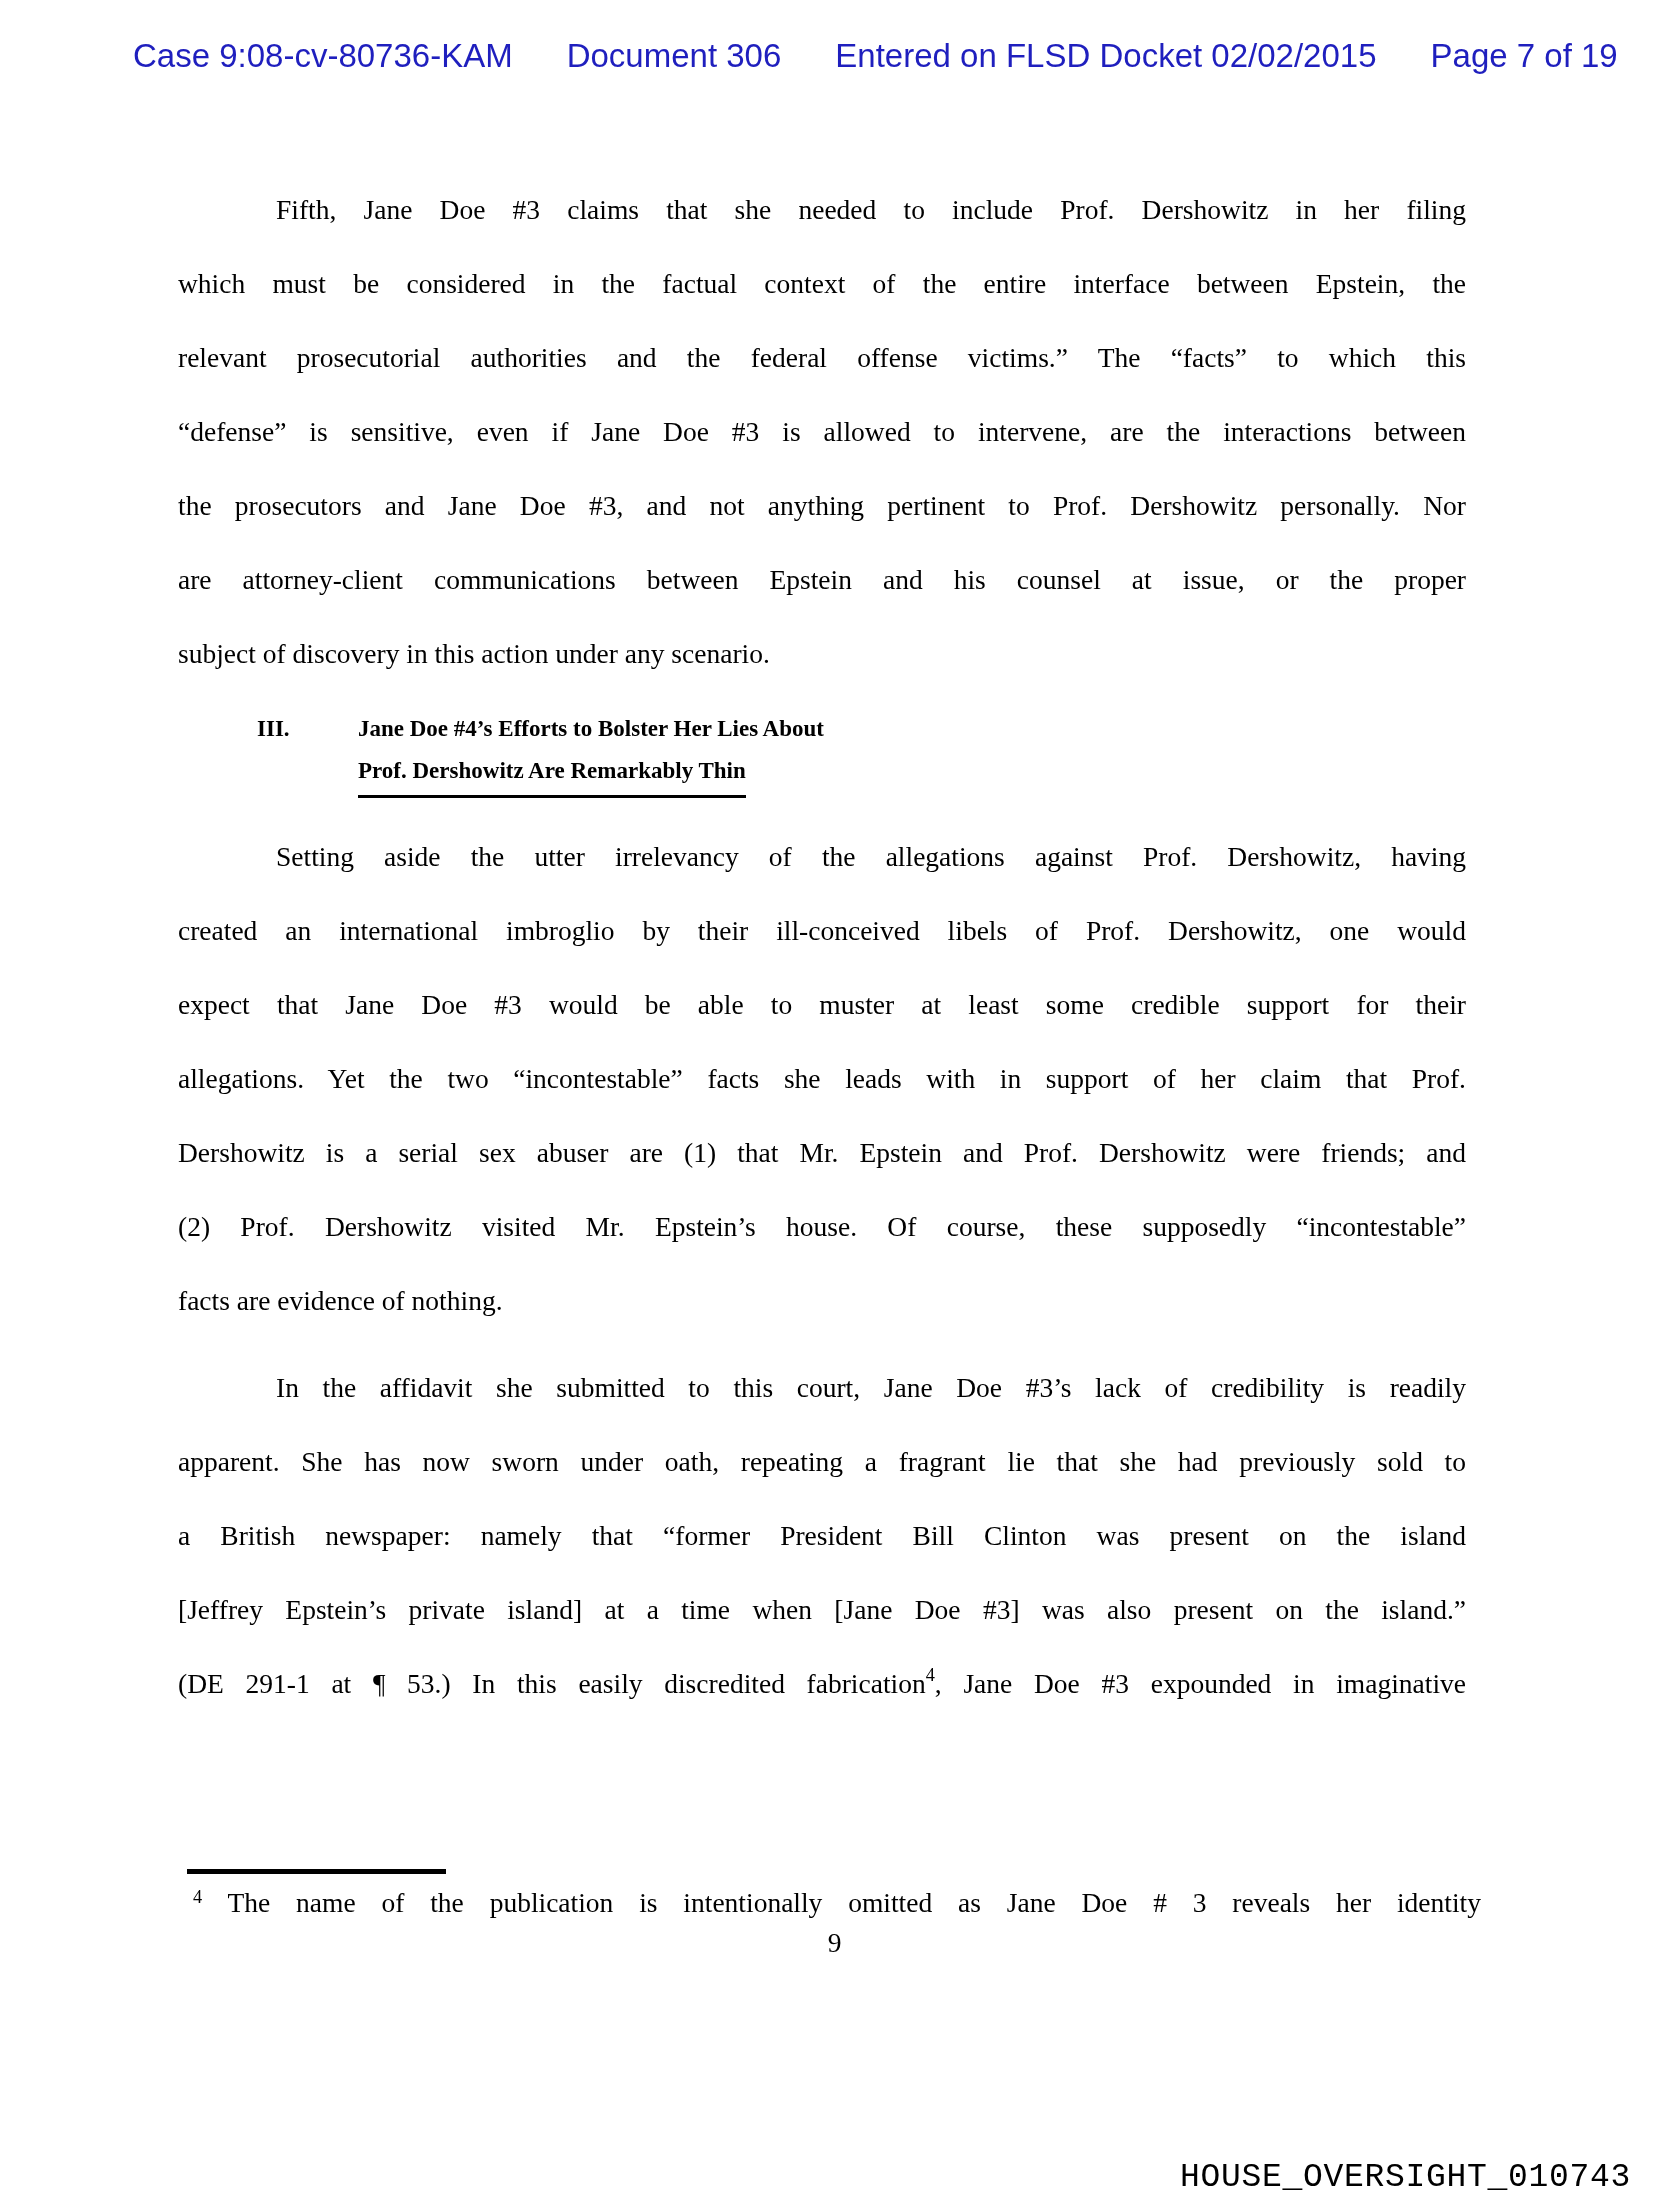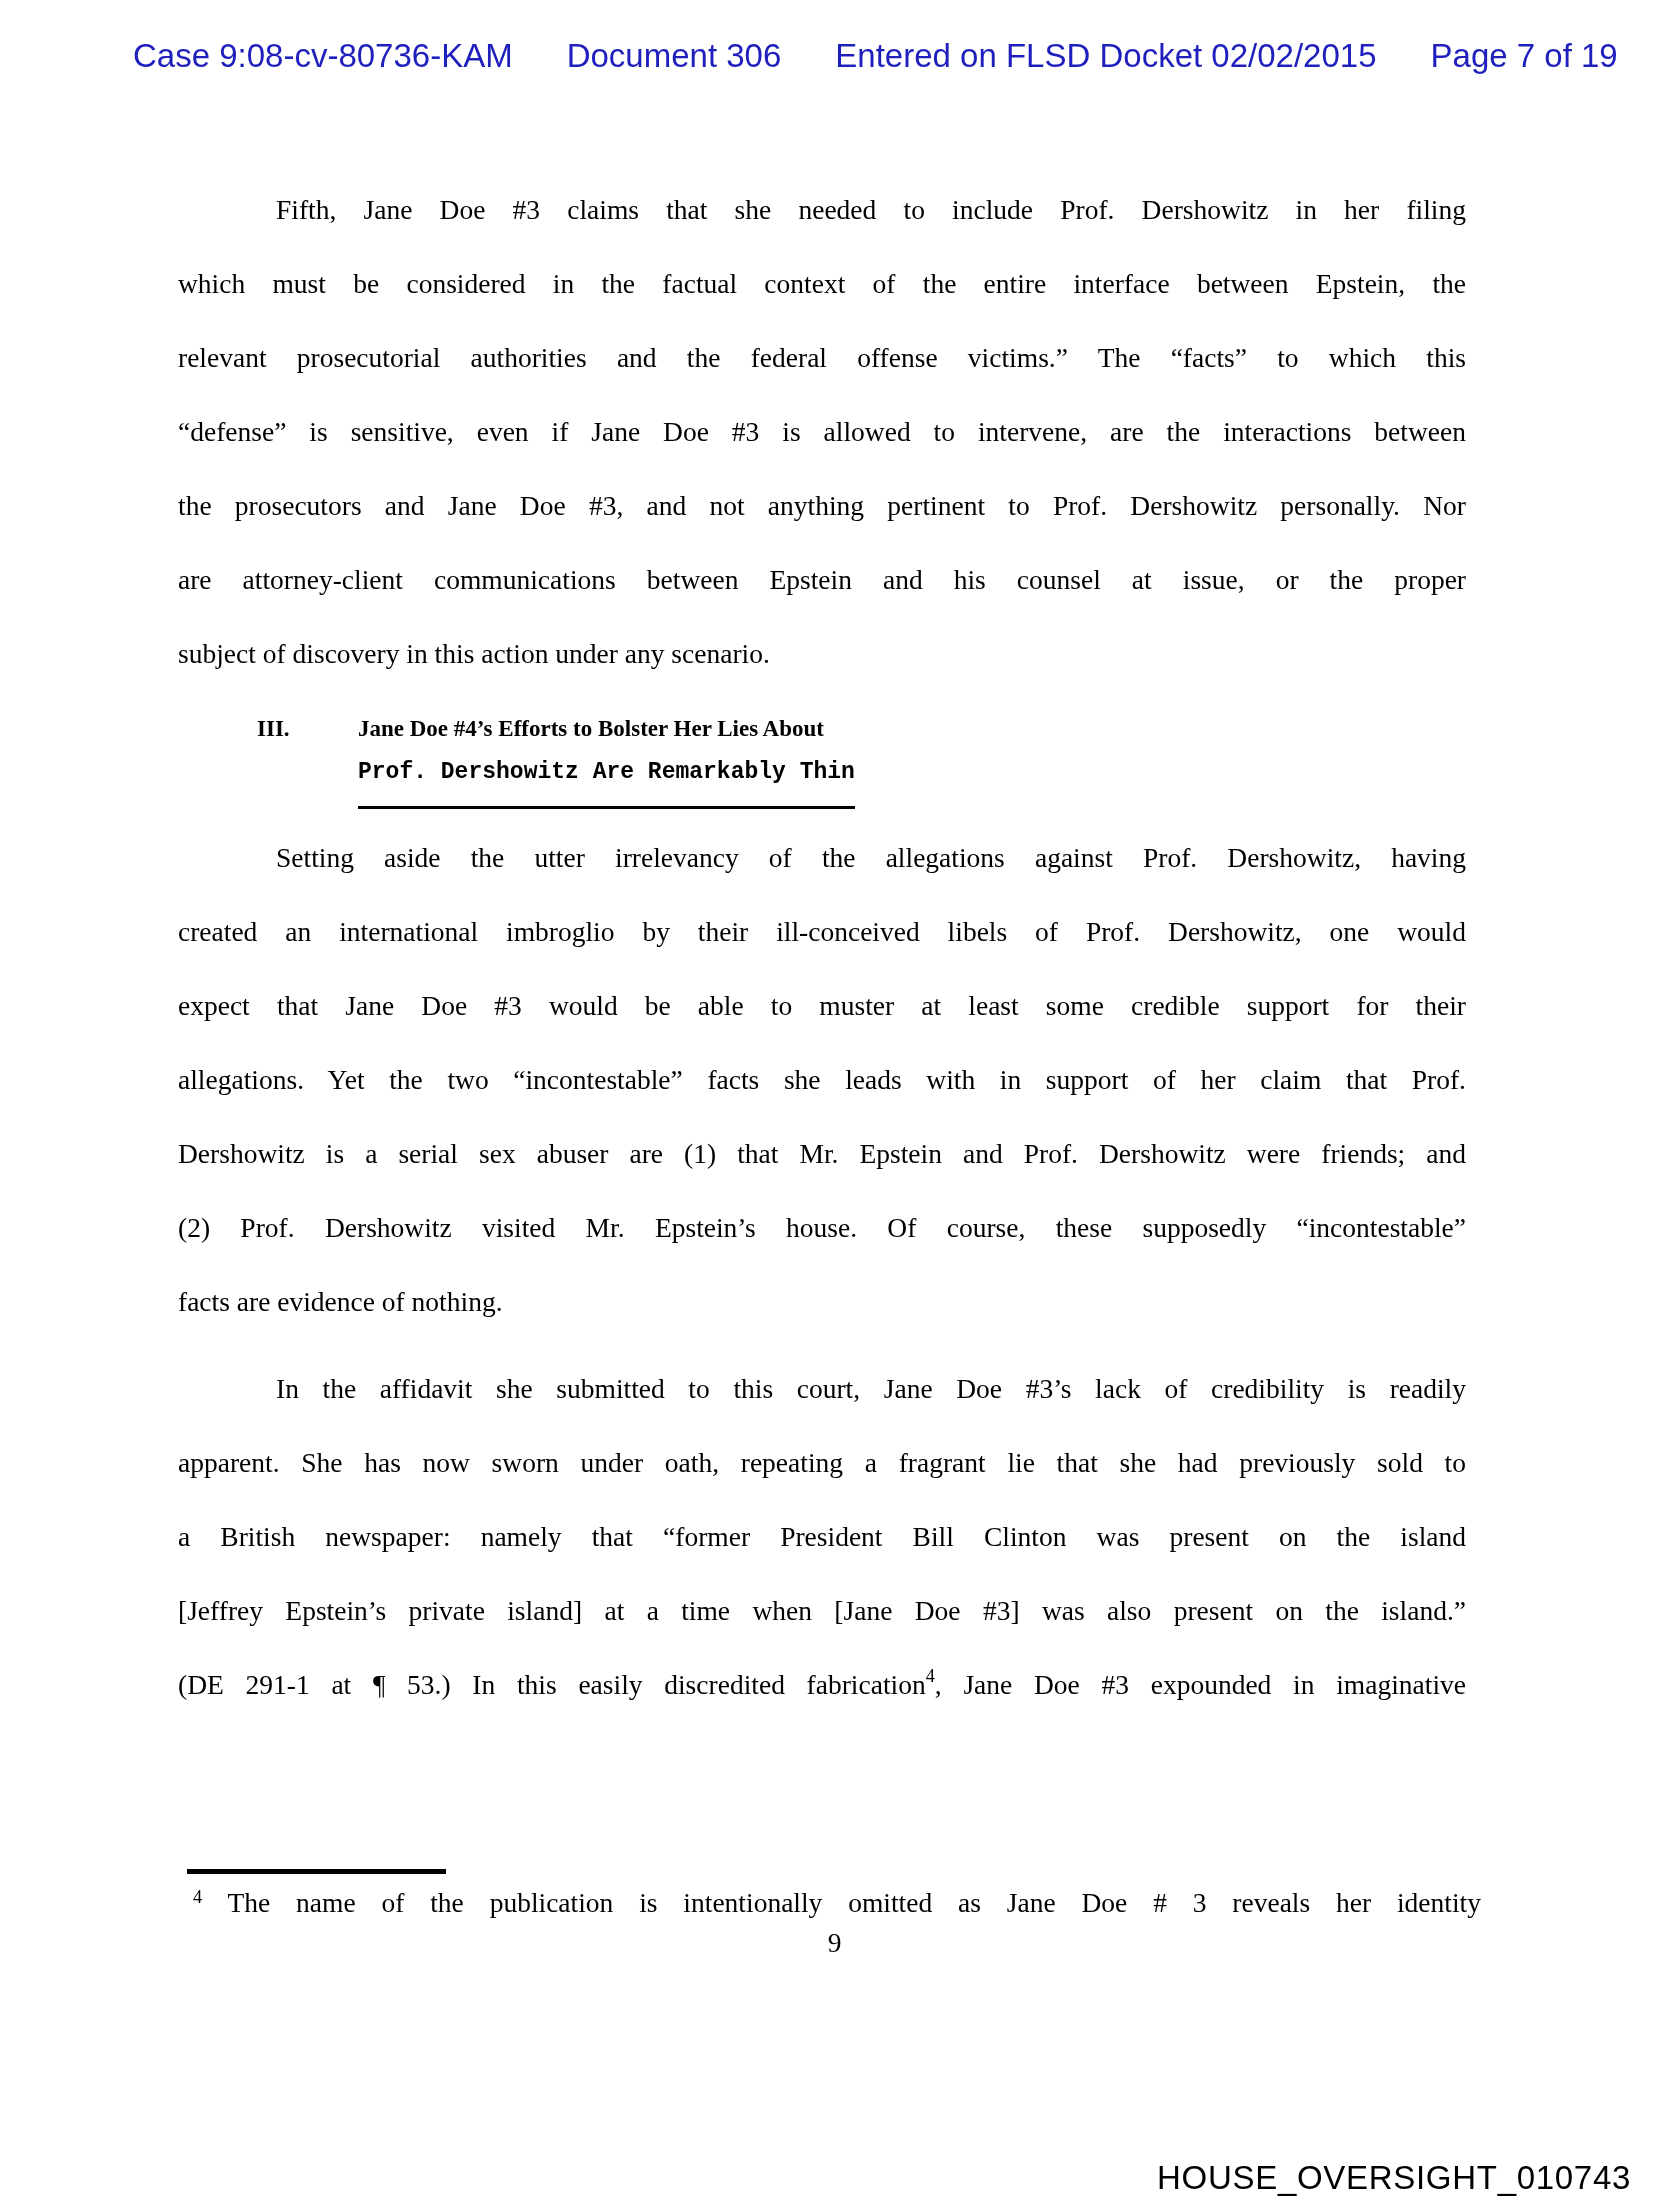--- a/index.html
+++ b/index.html
@@ -49,22 +49,21 @@
     line-height: 42px;
     margin: 17px 0 28px 0;
   }
   .heading-num {
     flex: none;
     margin-left: 79px;
     width: 101px;
   }
   .heading-line-underline span {
     border-bottom: 3.9px solid #000;
-    padding-bottom: 21px;
-    font-family: Liberation Mono, monospace;
+    padding-bottom: 12px;
   }
   .footnote-sep {
     position: absolute;
     left: 187px;
     top: 1869px;
     width: 259px;
     height: 4.6px;
     background: #000000;
   }
   .footnote {
@@ -84,21 +83,21 @@
     left: 0;
     top: 1927px;
     width: 100%;
     text-align: center;
     font-size: 27.5px;
   }
   .bates-stamp {
     position: absolute;
     right: 38px;
     top: 2159px;
-    font-family: Liberation Sans, sans-serif;
+    font-family: Liberation Mono, monospace;
     font-size: 33px;
     letter-spacing: 0.7px;
   }
 </style>
 </head>
 <body>
 
 <div class="page">
 
   <div class="case-header" style="color: rgb(31, 31, 190);">

